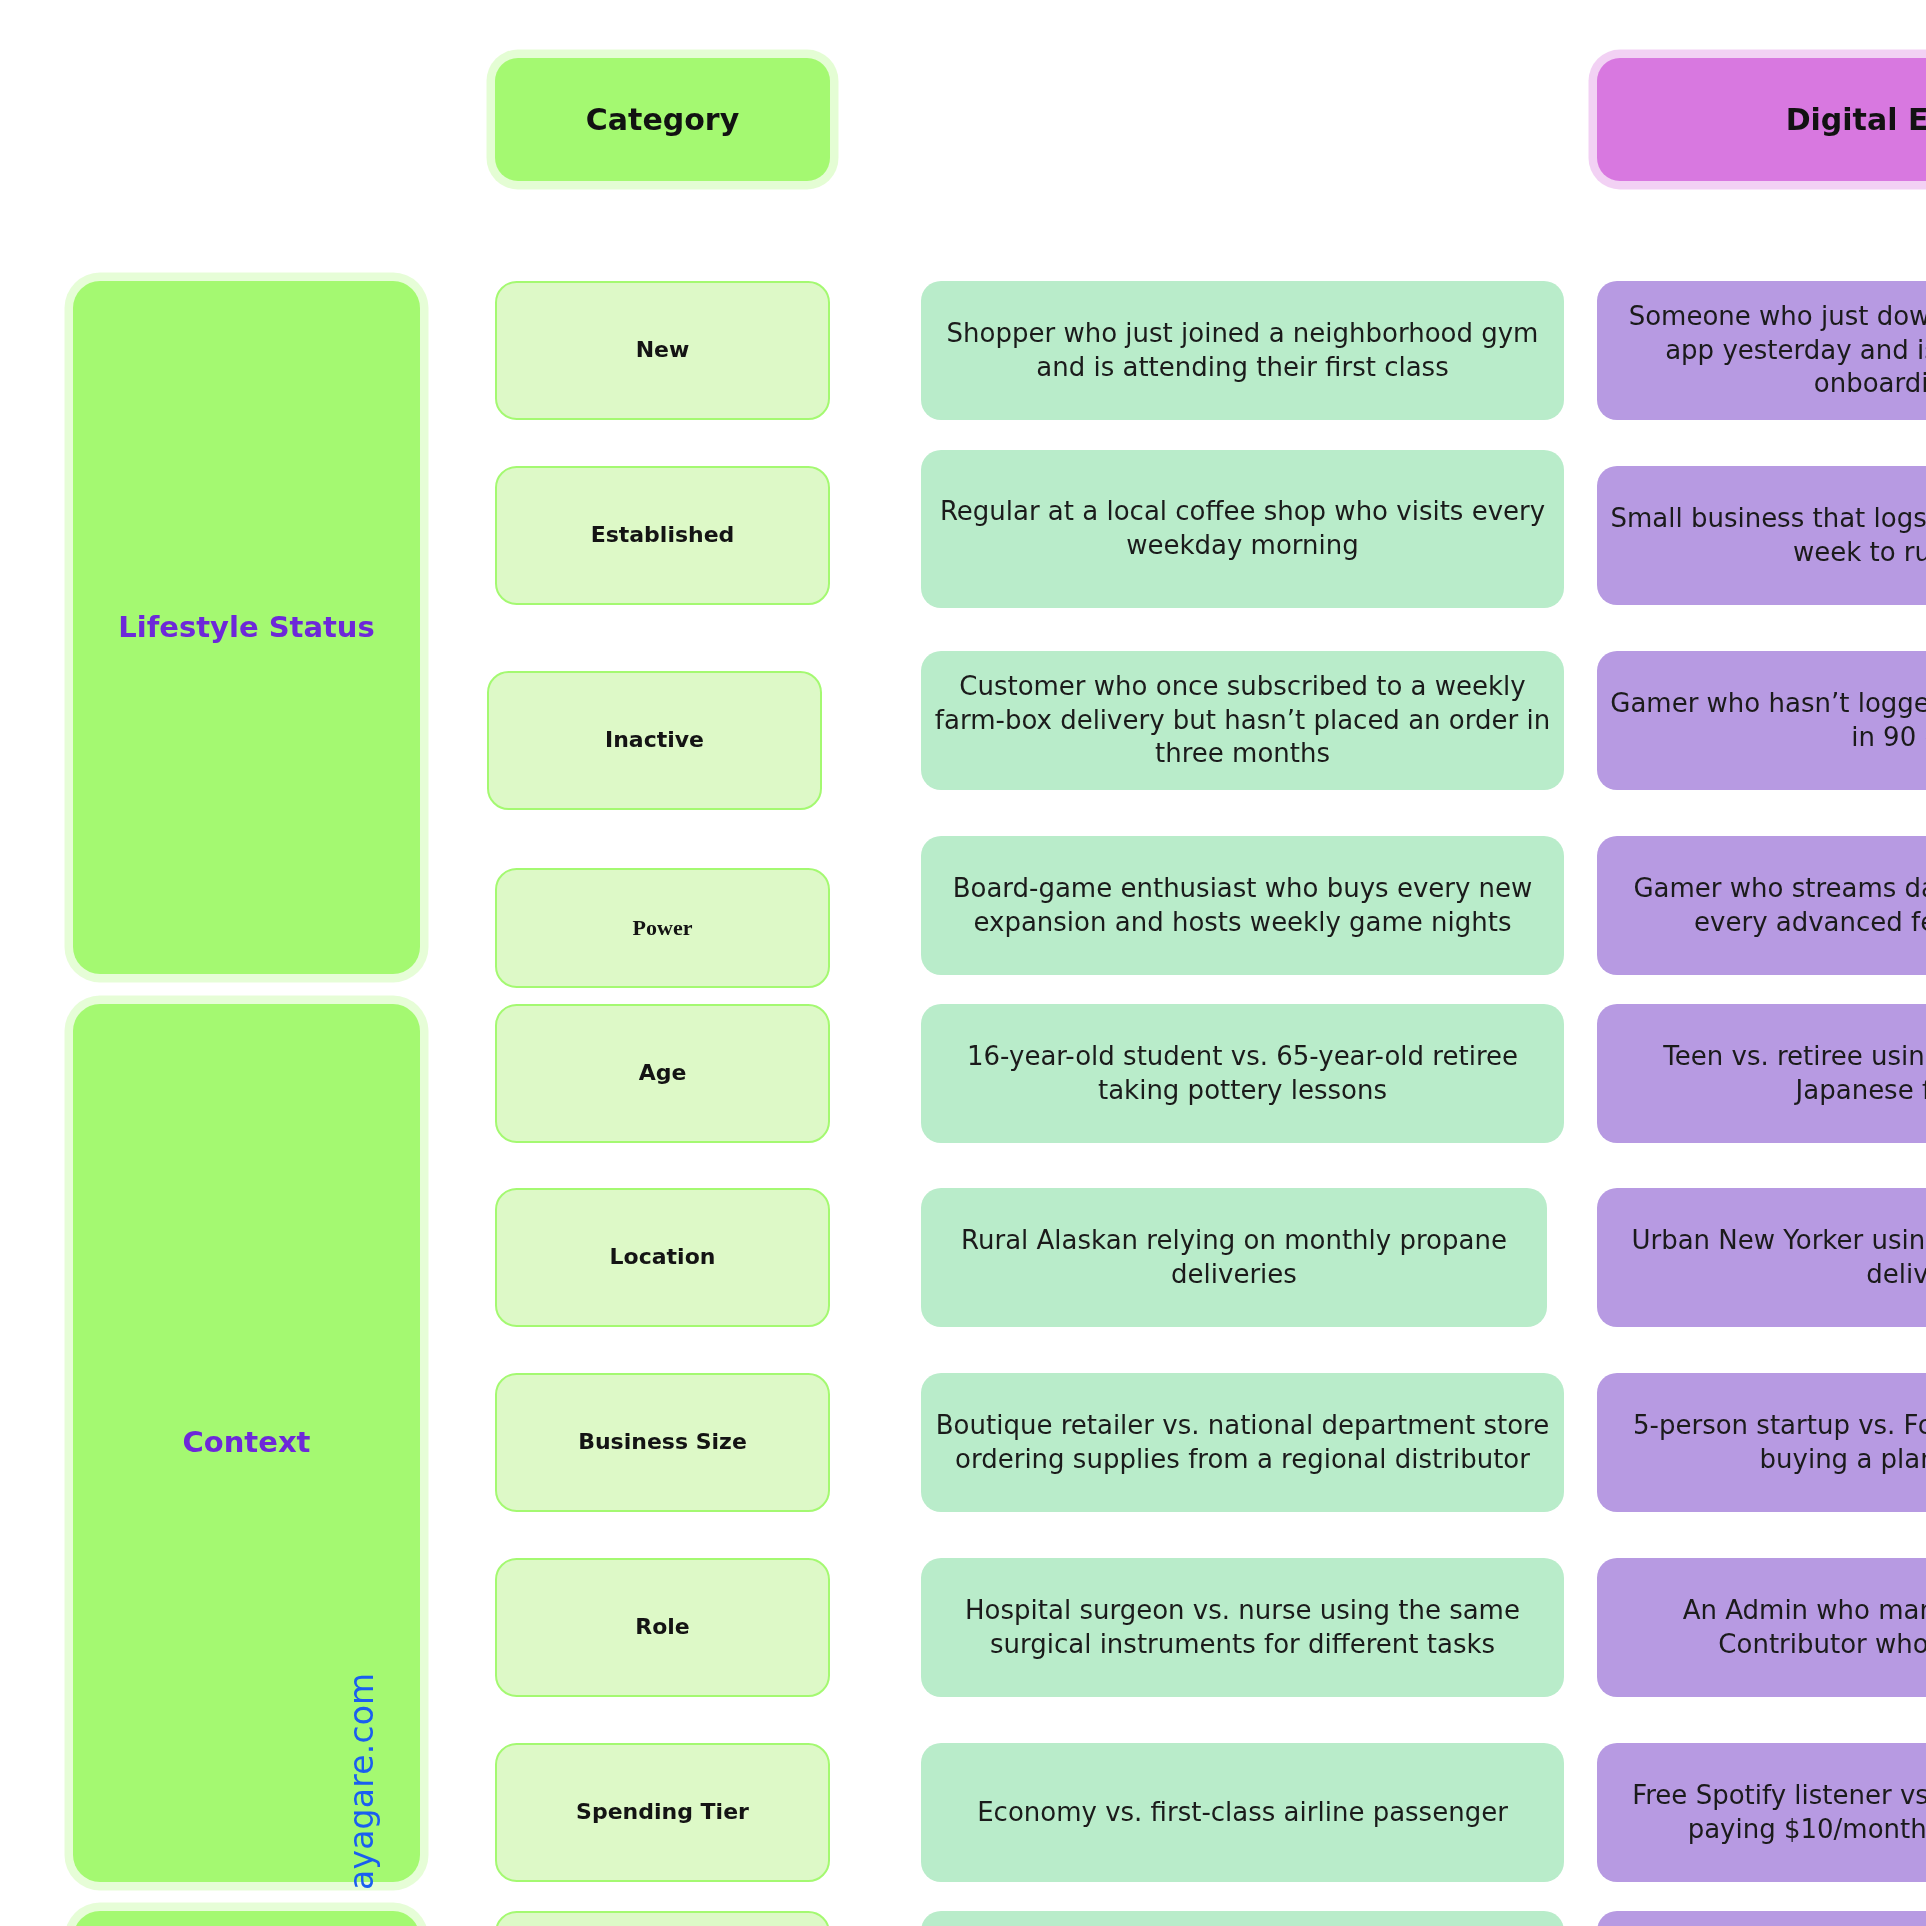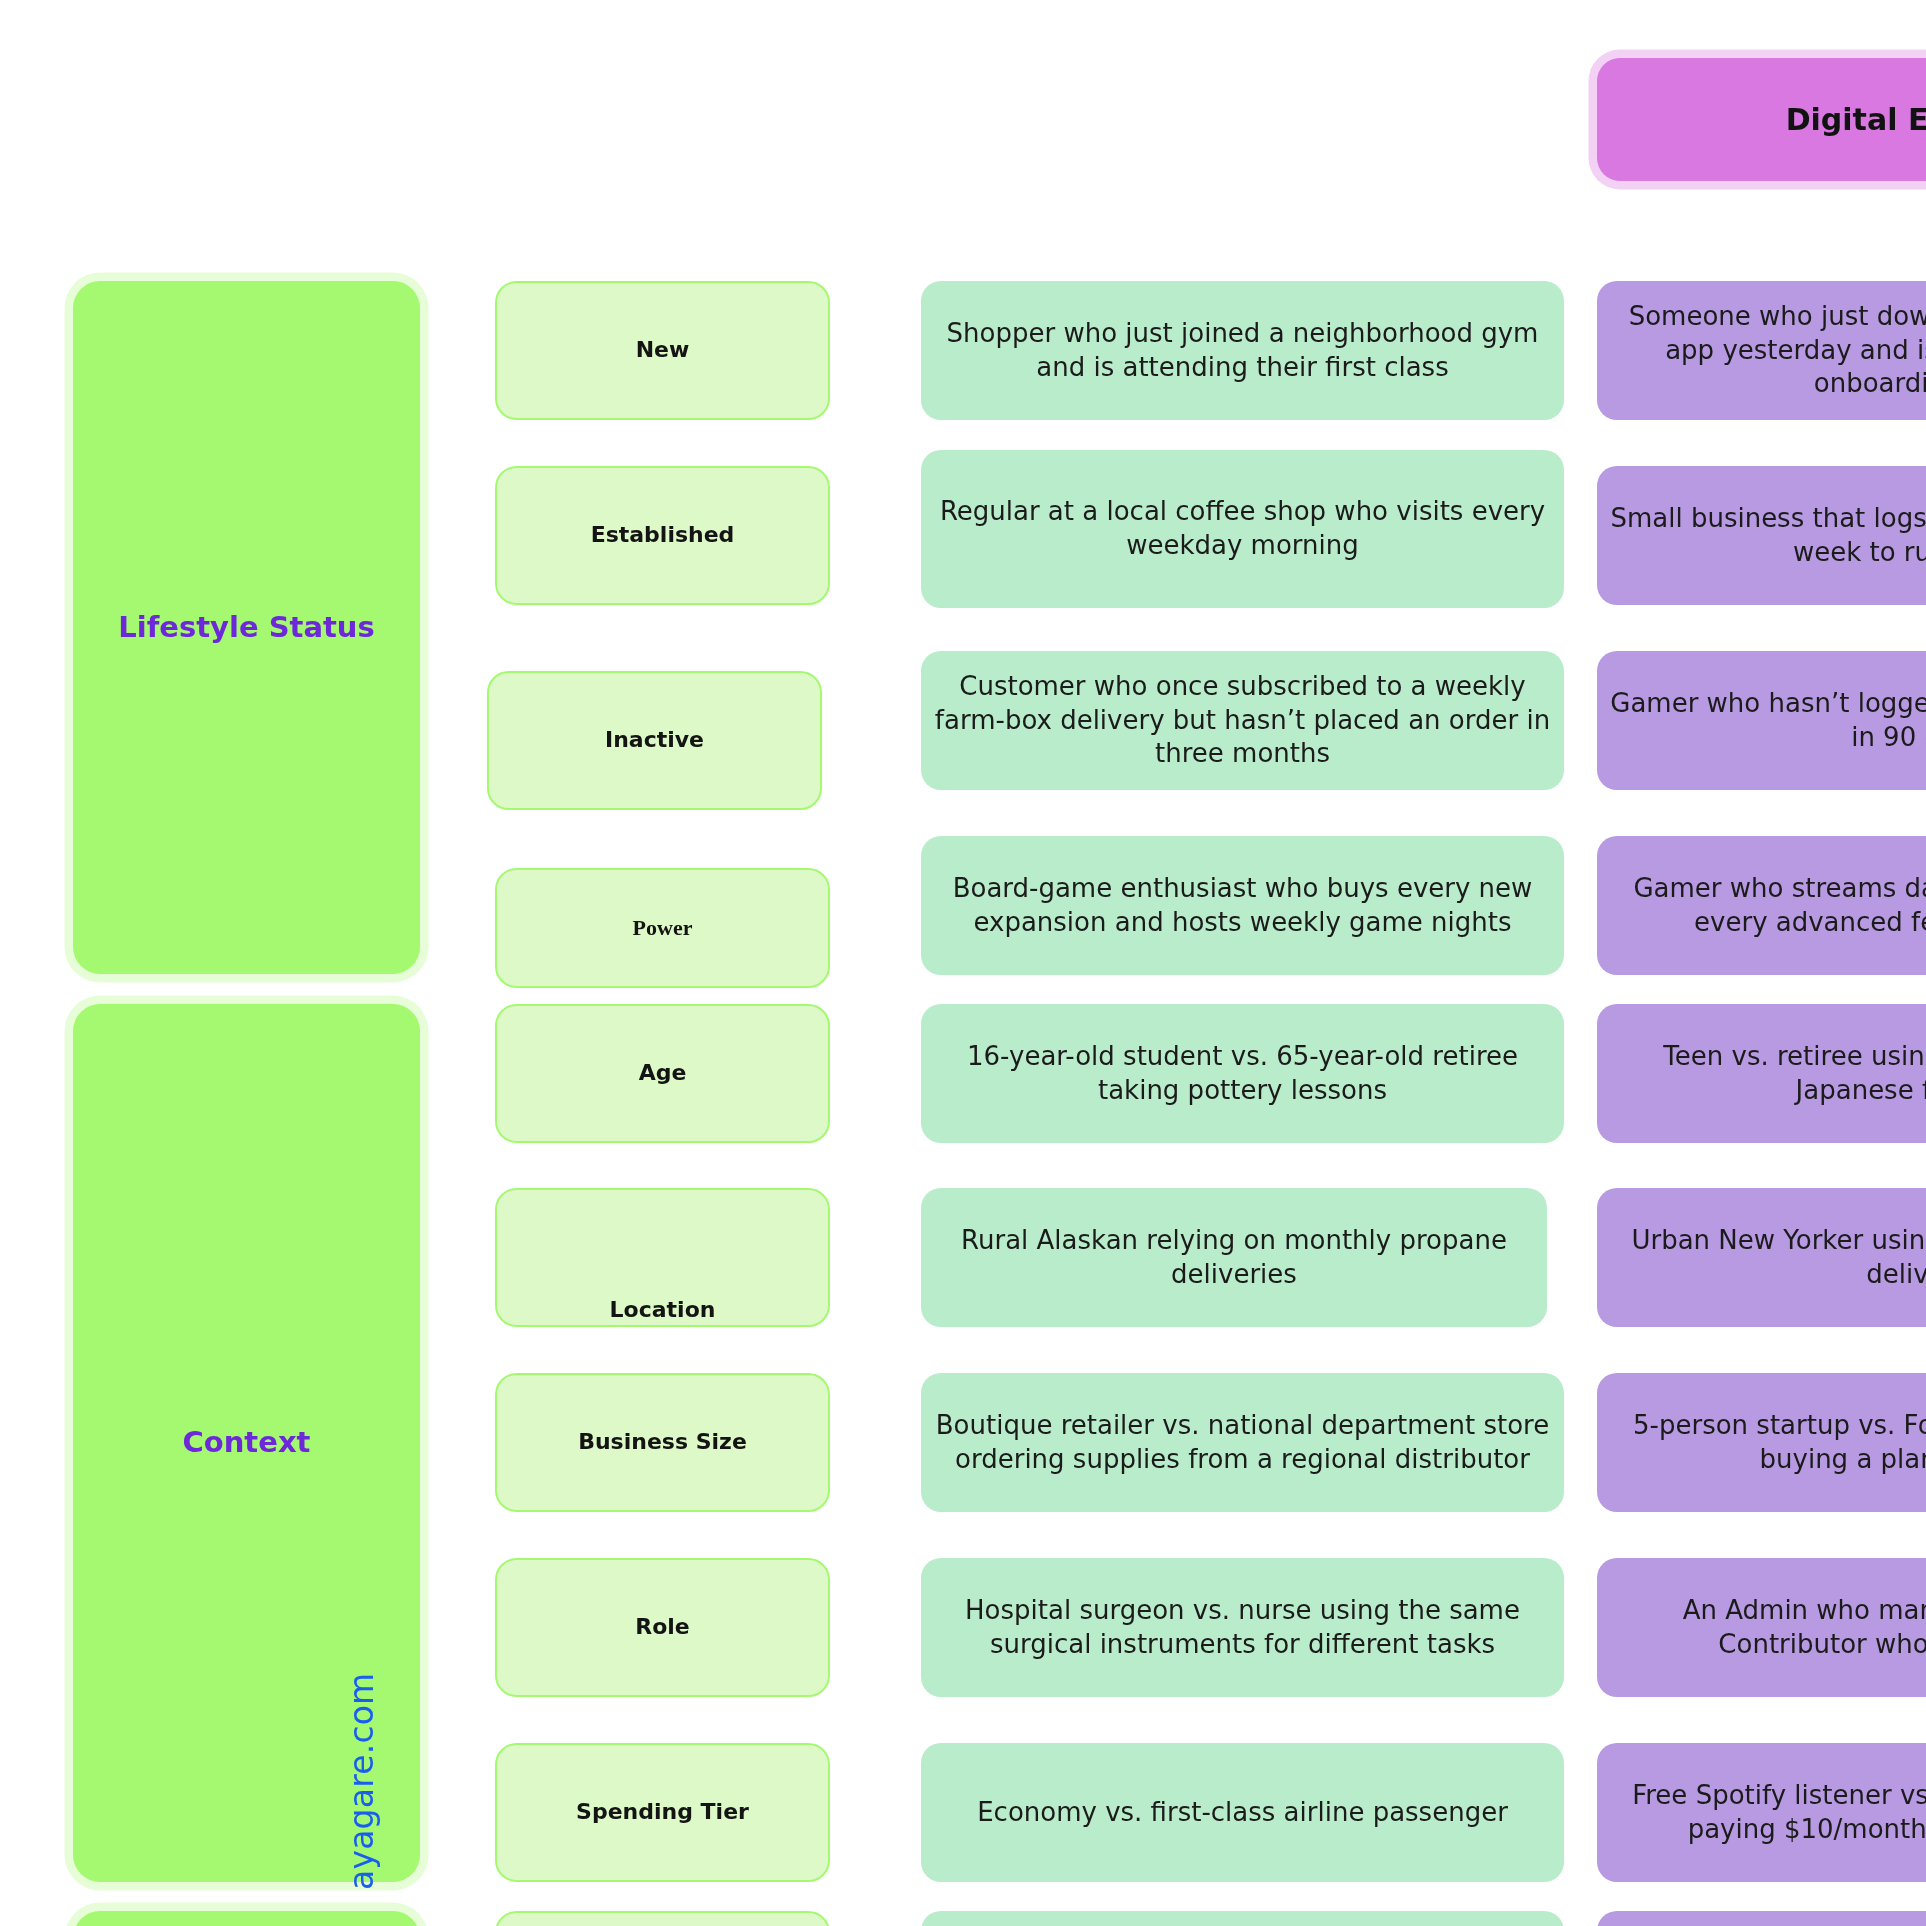--- a/index.html
+++ b/index.html
@@ -75,20 +75,23 @@
     transform: rotate(-90deg);
     transform-origin: left bottom;
     letter-spacing: 0.2px;
   }
 </style>
 </head>
 <body>
 
 <div class="canvas">
 
+  <div class="card hdr hdr-category" style="left:495px; width:335px;">
+    <span>Category</span>
+  </div>
   <div class="card hdr hdr-digital" style="left:1597px; width:643px;">
     <span>Digital Example</span>
   </div>
 
   <div id="body-layer">
       <div class="card group-box" style="left: 73px; width: 347px; top: 281px; height: 693px;">
         <span>Lifestyle Status</span>
       </div>
       <div class="card cat" style="left: 495px; width: 335px; top: 281px; height: 139px;">
         <span>New</span>
@@ -132,21 +135,21 @@
       <div class="watermark" style="left: 381px; top: 1851px;">ayagare.com</div>
       <div class="card cat" style="left: 495px; width: 335px; top: 1004px; height: 139px;">
         <span>Age</span>
       </div>
       <div class="card cell cell-physical" style="left: 921px; width: 643px; top: 1004px; height: 139px;">
         <span>16-year-old student vs. 65-year-old retiree taking pottery lessons</span>
       </div>
       <div class="card cell cell-digital" style="left: 1597px; width: 643px; top: 1004px; height: 139px;">
         <span>Teen vs. retiree using Duolingo to learn Japanese for travel</span>
       </div>
-      <div class="card cat" style="left: 495px; width: 335px; top: 1188px; height: 139px; align-items: flex-end;">
+      <div class="card cat" style="left: 495px; width: 335px; top: 1188px; height: 139px;">
         <span>Location</span>
       </div>
       <div class="card cell cell-physical" style="left: 921px; width: 626px; top: 1188px; height: 139px;">
         <span>Rural Alaskan relying on monthly propane deliveries</span>
       </div>
       <div class="card cell cell-digital" style="left: 1597px; width: 643px; top: 1188px; height: 139px;">
         <span>Urban New Yorker using on-demand grocery delivery</span>
       </div>
       <div class="card cat" style="left: 495px; width: 335px; top: 1373px; height: 139px;">
         <span>Business Size</span>

